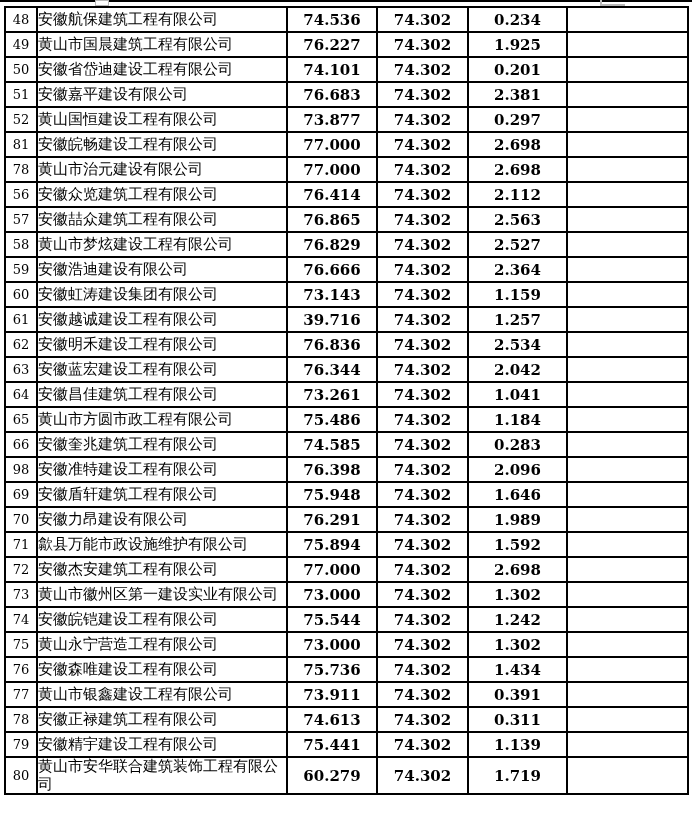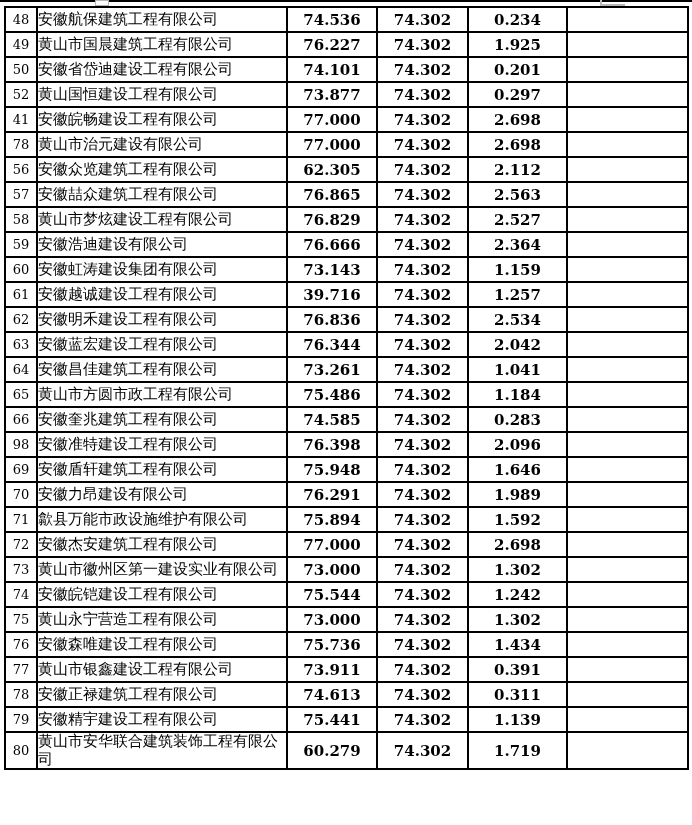--- a/index.html
+++ b/index.html
@@ -130,53 +130,61 @@
 
   <tr>
     <td class="c-no">50</td>
     <td class="c-company">安徽省岱迪建设工程有限公司</td>
     <td class="c-num">74.101</td>
     <td class="c-num">74.302</td>
     <td class="c-num">0.201</td>
     <td class="c-remark"></td>
   </tr>
 
+  <tr>
+    <td class="c-no">51</td>
+    <td class="c-company">安徽嘉平建设有限公司</td>
+    <td class="c-num">76.683</td>
+    <td class="c-num">74.302</td>
+    <td class="c-num">2.381</td>
+    <td class="c-remark"></td>
+  </tr>
 
   <tr>
     <td class="c-no">52</td>
     <td class="c-company">黄山国恒建设工程有限公司</td>
     <td class="c-num">73.877</td>
     <td class="c-num">74.302</td>
     <td class="c-num">0.297</td>
     <td class="c-remark"></td>
   </tr>
 
   <tr>
-    <td class="c-no">41</td>
+    <td class="c-no">81</td>
     <td class="c-company">安徽皖畅建设工程有限公司</td>
     <td class="c-num">77.000</td>
     <td class="c-num">74.302</td>
     <td class="c-num">2.698</td>
     <td class="c-remark"></td>
   </tr>
 
 
   <tr>
     <td class="c-no">78</td>
     <td class="c-company">黄山市治元建设有限公司</td>
     <td class="c-num">77.000</td>
     <td class="c-num">74.302</td>
     <td class="c-num">2.698</td>
     <td class="c-remark"></td>
   </tr>
 
   <tr>
     <td class="c-no">56</td>
     <td class="c-company">安徽众览建筑工程有限公司</td>
-    <td class="c-num">62.305</td>
+    <td class="c-num">76.414</td>
     <td class="c-num">74.302</td>
     <td class="c-num">2.112</td>
     <td class="c-remark"></td>
   </tr>
 
   <tr>
     <td class="c-no">57</td>
     <td class="c-company">安徽喆众建筑工程有限公司</td>
     <td class="c-num">76.865</td>
     <td class="c-num">74.302</td>

